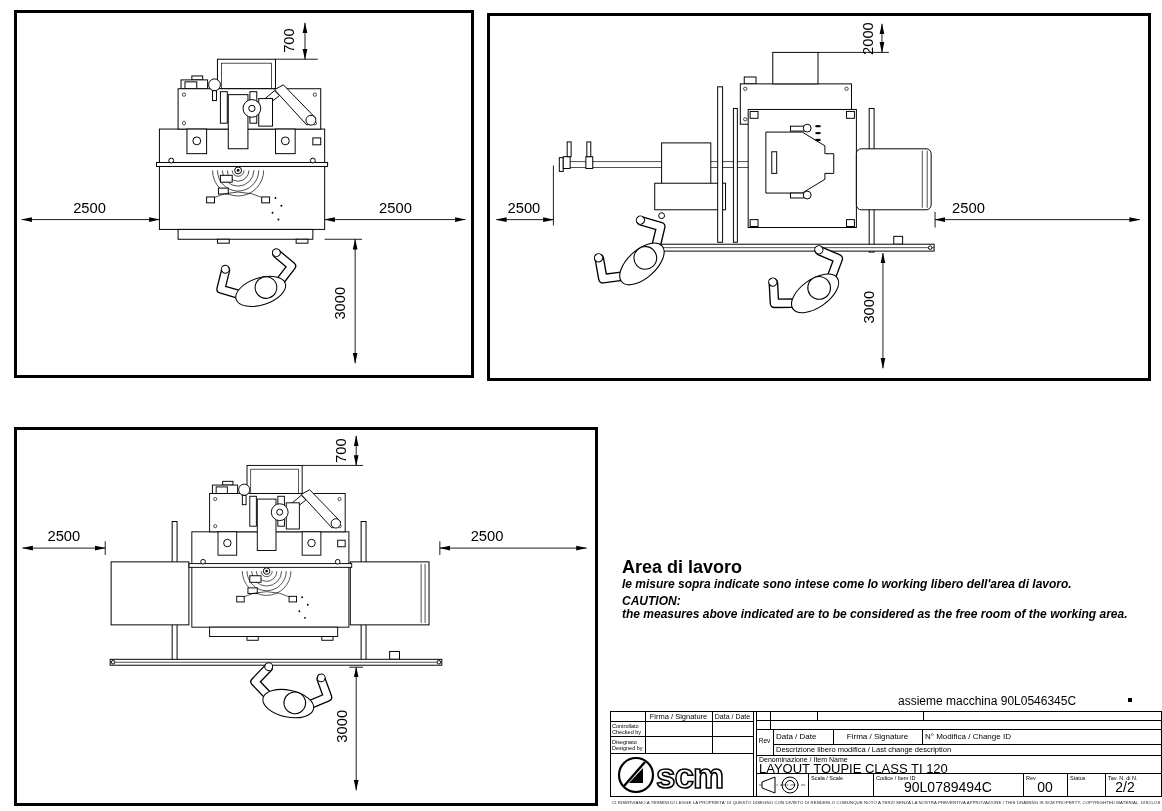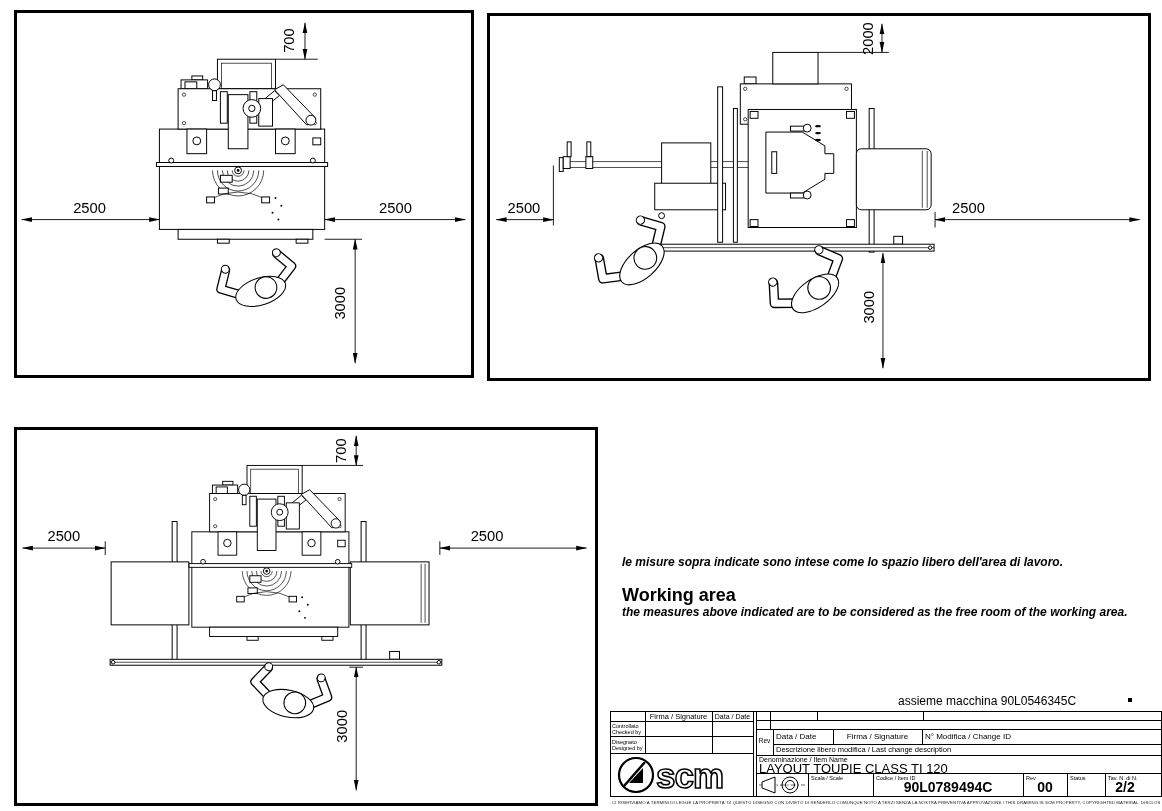--- a/index.html
+++ b/index.html
@@ -23,21 +23,21 @@
   
   .tb{position:absolute;left:610px;top:693px;width:552px;height:104px}
   .asmref{position:absolute;left:288px;top:1px;font-size:12px;white-space:nowrap}
   .refdot{position:absolute;left:518px;top:5px;width:4px;height:4px;background:#000}
   .tbt{position:absolute;left:0;top:18px;width:552px;height:86px}
   .hl,.vl{position:absolute;background:#000}
   .hl{height:1px}.vl{width:1px}
   .lab{position:absolute;font-size:5.5px;line-height:6.5px;white-space:nowrap}
   .lab7{position:absolute;font-size:7.5px;line-height:8px;white-space:nowrap}
   .lab8{position:absolute;font-size:8px;line-height:9px;white-space:nowrap}
-  .bigv{position:absolute;font-weight:bold;font-size:14px;text-align:center;white-space:nowrap}
+  .bigv{position:absolute;font-weight:normal;font-size:14px;text-align:center;white-space:nowrap}
   .ttl{position:absolute;font-weight:normal;font-size:13px;white-space:nowrap}
   .disc{position:absolute;left:612px;top:800px;width:548px;font-size:4.3px;
         white-space:nowrap;overflow:hidden;color:#222;letter-spacing:.1px}
 </style>
 </head>
 <body>
 
 <div class="sheet">
 
   <svg width="0" height="0" style="position:absolute">
@@ -234,22 +234,23 @@
       </g>
       <g>
         <path class="dim" d="M336,241 H350"></path>
         <path class="dim dimA" d="M343,241 V366"></path>
         <text class="dimtxt" transform="translate(334,301) rotate(-90)" text-anchor="middle">3000</text>
       </g>
     </svg>
   </div>
 
   <div class="notes">
-    <div class="nc">le misure sopra indicate sono intese come lo spazio libero dell'area di lavoro.</div>
-    <div class="nh sp14">Working area</div>
+    <div class="nh">Area di lavoro</div>
+    <div class="nc">le misure sopra indicate sono intese come lo working libero dell'area di lavoro.</div>
+    <div class="nc sp4">CAUTION:</div>
     <div class="nc">the measures above indicated are to be considered as the free room of the working area.</div>
   </div>
 
   <div class="tb">
     <div class="asmref">assieme macchina 90L0546345C</div>
     <div class="refdot"></div>
     <div class="tbt">
 
       <div class="hl" style="top:0;left:0;width:552px"></div>
       <div class="hl" style="top:85px;left:0;width:552px"></div>

